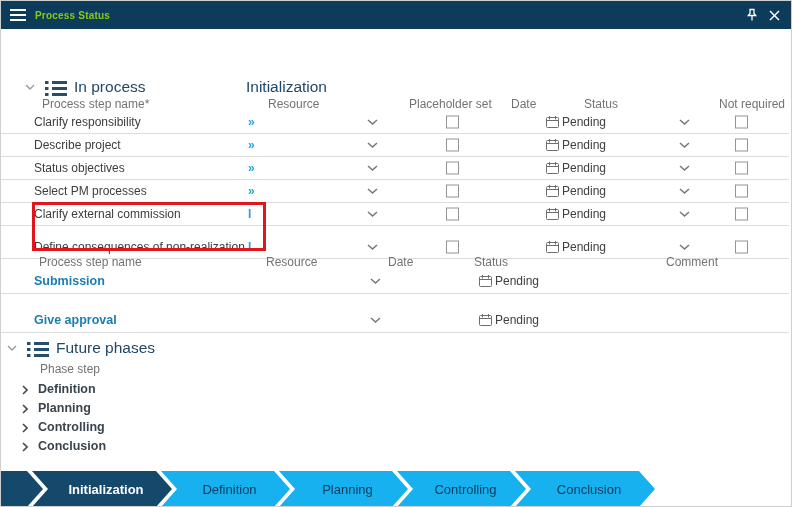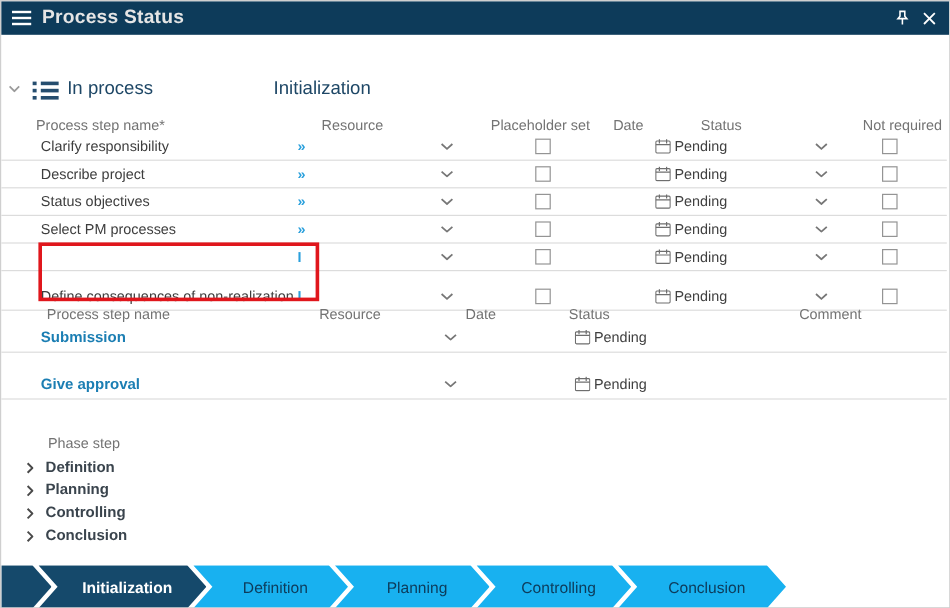--- a/index.html
+++ b/index.html
@@ -8,21 +8,21 @@
     position: relative; width: 792px; height: 507px;
     background: #fff; border: 1px solid #cfcfcf; overflow: hidden;
   }
   
   .titlebar {
     position: absolute; left: 0; top: 0; right: 0; height: 28px;
     background: #0d3b5a; display: flex; align-items: center;
   }
   .titlebar .burger { margin-left: 9px; cursor: pointer; display: flex; flex-direction: column; gap: 3px; }
   .titlebar .burger i { display: block; width: 16px; height: 2px; background: #fff; }
-  .titlebar .title { color: #e5e5e5; font-size: 16px; font-weight: 600; margin-left: 9px; letter-spacing: .2px; }
+  .titlebar .title { color: #84cc16; font-size: 10px; font-weight: 600; margin-left: 9px; letter-spacing: .2px; }
   .titlebar .spacer { flex: 1; }
   .titlebar .tb-ico { width: 22px; height: 20px; display: flex; align-items: center; justify-content: center; cursor: pointer; }
   .titlebar .tb-ico:last-child { margin-right: 6px; }
   
   .pm-label, .pm-value, .sec-title, .sec-phase { color: #1e4766; font-size: 15.5px; }
   .pm-label { position: absolute; left: 22px; top: 35px; }
   .pm-value { position: absolute; left: 227px; top: 35px; }
   
   .sec-head { position: absolute; left: 0; right: 0; height: 22px; }
   .sec-caret { position: absolute; left: 6px; top: 7px; cursor: pointer; }
@@ -96,42 +96,42 @@
       <svg width="11" height="11" viewBox="0 0 11 11">
           <g stroke="#fff" stroke-width="1.5">
         <line x1="1" y1="1" x2="10" y2="10"></line>
             <line x1="10" y1="1" x2="1" y2="10"></line>
           </g>
         </svg>
     </span>
   </div>
 
 
-  <div class="sec-head" style="top:63px;">
+  <div class="sec-head" style="top:76px;margin-left:18px;">
     <span class="sec-caret">
       <svg width="10" height="6" viewBox="0 0 10 6">
           <polyline points="1,1 5,5 9,1" fill="none" stroke="#9a9a9a" stroke-width="1.4"></polyline>
         </svg>
     </span>
     <span class="sec-ico">
       <svg width="22" height="17" viewBox="0 0 22 17" fill="#254d6e">
         <rect x="0" y="1" width="3.5" height="3"></rect>
           <rect x="7" y="1" width="15" height="3"></rect>
         <rect x="0" y="7" width="3.5" height="3"></rect>
           <rect x="7" y="7" width="15" height="3"></rect>
         <rect x="0" y="13" width="3.5" height="3"></rect>
           <rect x="7" y="13" width="15" height="3"></rect>
       </svg>
     </span>
     <span class="sec-title">In process</span>
     <span class="sec-phase">Initialization</span>
   </div>
 
   <div class="thead">
-    <span style="left:29px;  top:96px;text-align:center;">Process step name*</span>
+    <span style="left:41px;  top:96px;text-align:center;">Process step name*</span>
     <span style="left:267px; top:96px;">Resource</span>
     <span style="left:408px; top:96px;">Placeholder set</span>
     <span style="left:510px; top:96px;">Date</span>
     <span style="left:583px; top:96px;">Status</span>
     <span style="left:718px; top:96px;">Not required</span>
   </div>
 
   <div class="trow" style="top:110px;">
     <span class="cell-name">Clarify responsibility</span>
     <span class="res-glyph">»</span>
@@ -234,20 +234,21 @@
       </span>
     <span class="status-txt">Pending</span>
     <span class="dd-status">
         <svg width="11" height="6">
           <polyline points="1,1 5.5,5 10,1" fill="none" stroke="#777" stroke-width="1.5"></polyline>
         </svg>
       </span>
     <span class="cb cb-nr"></span>
   </div>
   <div class="trow" style="top:202px;">
+    <span class="cell-name">Clarify external commission</span>
     <span class="res-glyph">I</span>
     <span class="dd-res">
         <svg width="11" height="6">
           <polyline points="1,1 5.5,5 10,1" fill="none" stroke="#777" stroke-width="1.5"></polyline>
         </svg>
       </span>
     <span class="cb cb-ph"></span>
     <span class="cal-ico">
         <svg width="13" height="13" viewBox="0 0 13 13">
           <g stroke="#6e6e6e" fill="none">
@@ -336,20 +337,38 @@
             <rect x="0.5" y="2" width="12" height="10" rx="1"></rect>
             <line x1="3.5" y1="0.5" x2="3.5" y2="4"></line>
             <line x1="9.5" y1="0.5" x2="9.5" y2="4"></line>
             <line x1="0.5" y1="5" x2="12.5" y2="5"></line>
           </g>
         </svg>
       </span>
     <span class="m-status">Pending</span>
   </div>
 
+  <div class="sec-head" style="top:337px;">
+    <span class="sec-caret">
+      <svg width="10" height="6" viewBox="0 0 10 6">
+          <polyline points="1,1 5,5 9,1" fill="none" stroke="#9a9a9a" stroke-width="1.4"></polyline>
+        </svg>
+    </span>
+    <span class="sec-ico">
+      <svg width="22" height="17" viewBox="0 0 22 17" fill="#254d6e">
+        <rect x="0" y="1" width="3.5" height="3"></rect>
+          <rect x="7" y="1" width="15" height="3"></rect>
+        <rect x="0" y="7" width="3.5" height="3"></rect>
+          <rect x="7" y="7" width="15" height="3"></rect>
+        <rect x="0" y="13" width="3.5" height="3"></rect>
+          <rect x="7" y="13" width="15" height="3"></rect>
+      </svg>
+    </span>
+    <span class="sec-title">Future phases</span>
+  </div>
   <span class="fp-header">Phase step</span>
 
   <div class="fp-row" style="top:380px;">
     <span class="fp-caret">
         <svg width="6" height="10">
           <polyline points="1,1 5,5 1,9" fill="none" stroke="#4a4a4a" stroke-width="1.6"></polyline>
         </svg>
       </span>
     <span class="fp-name">Definition</span>
   </div>

